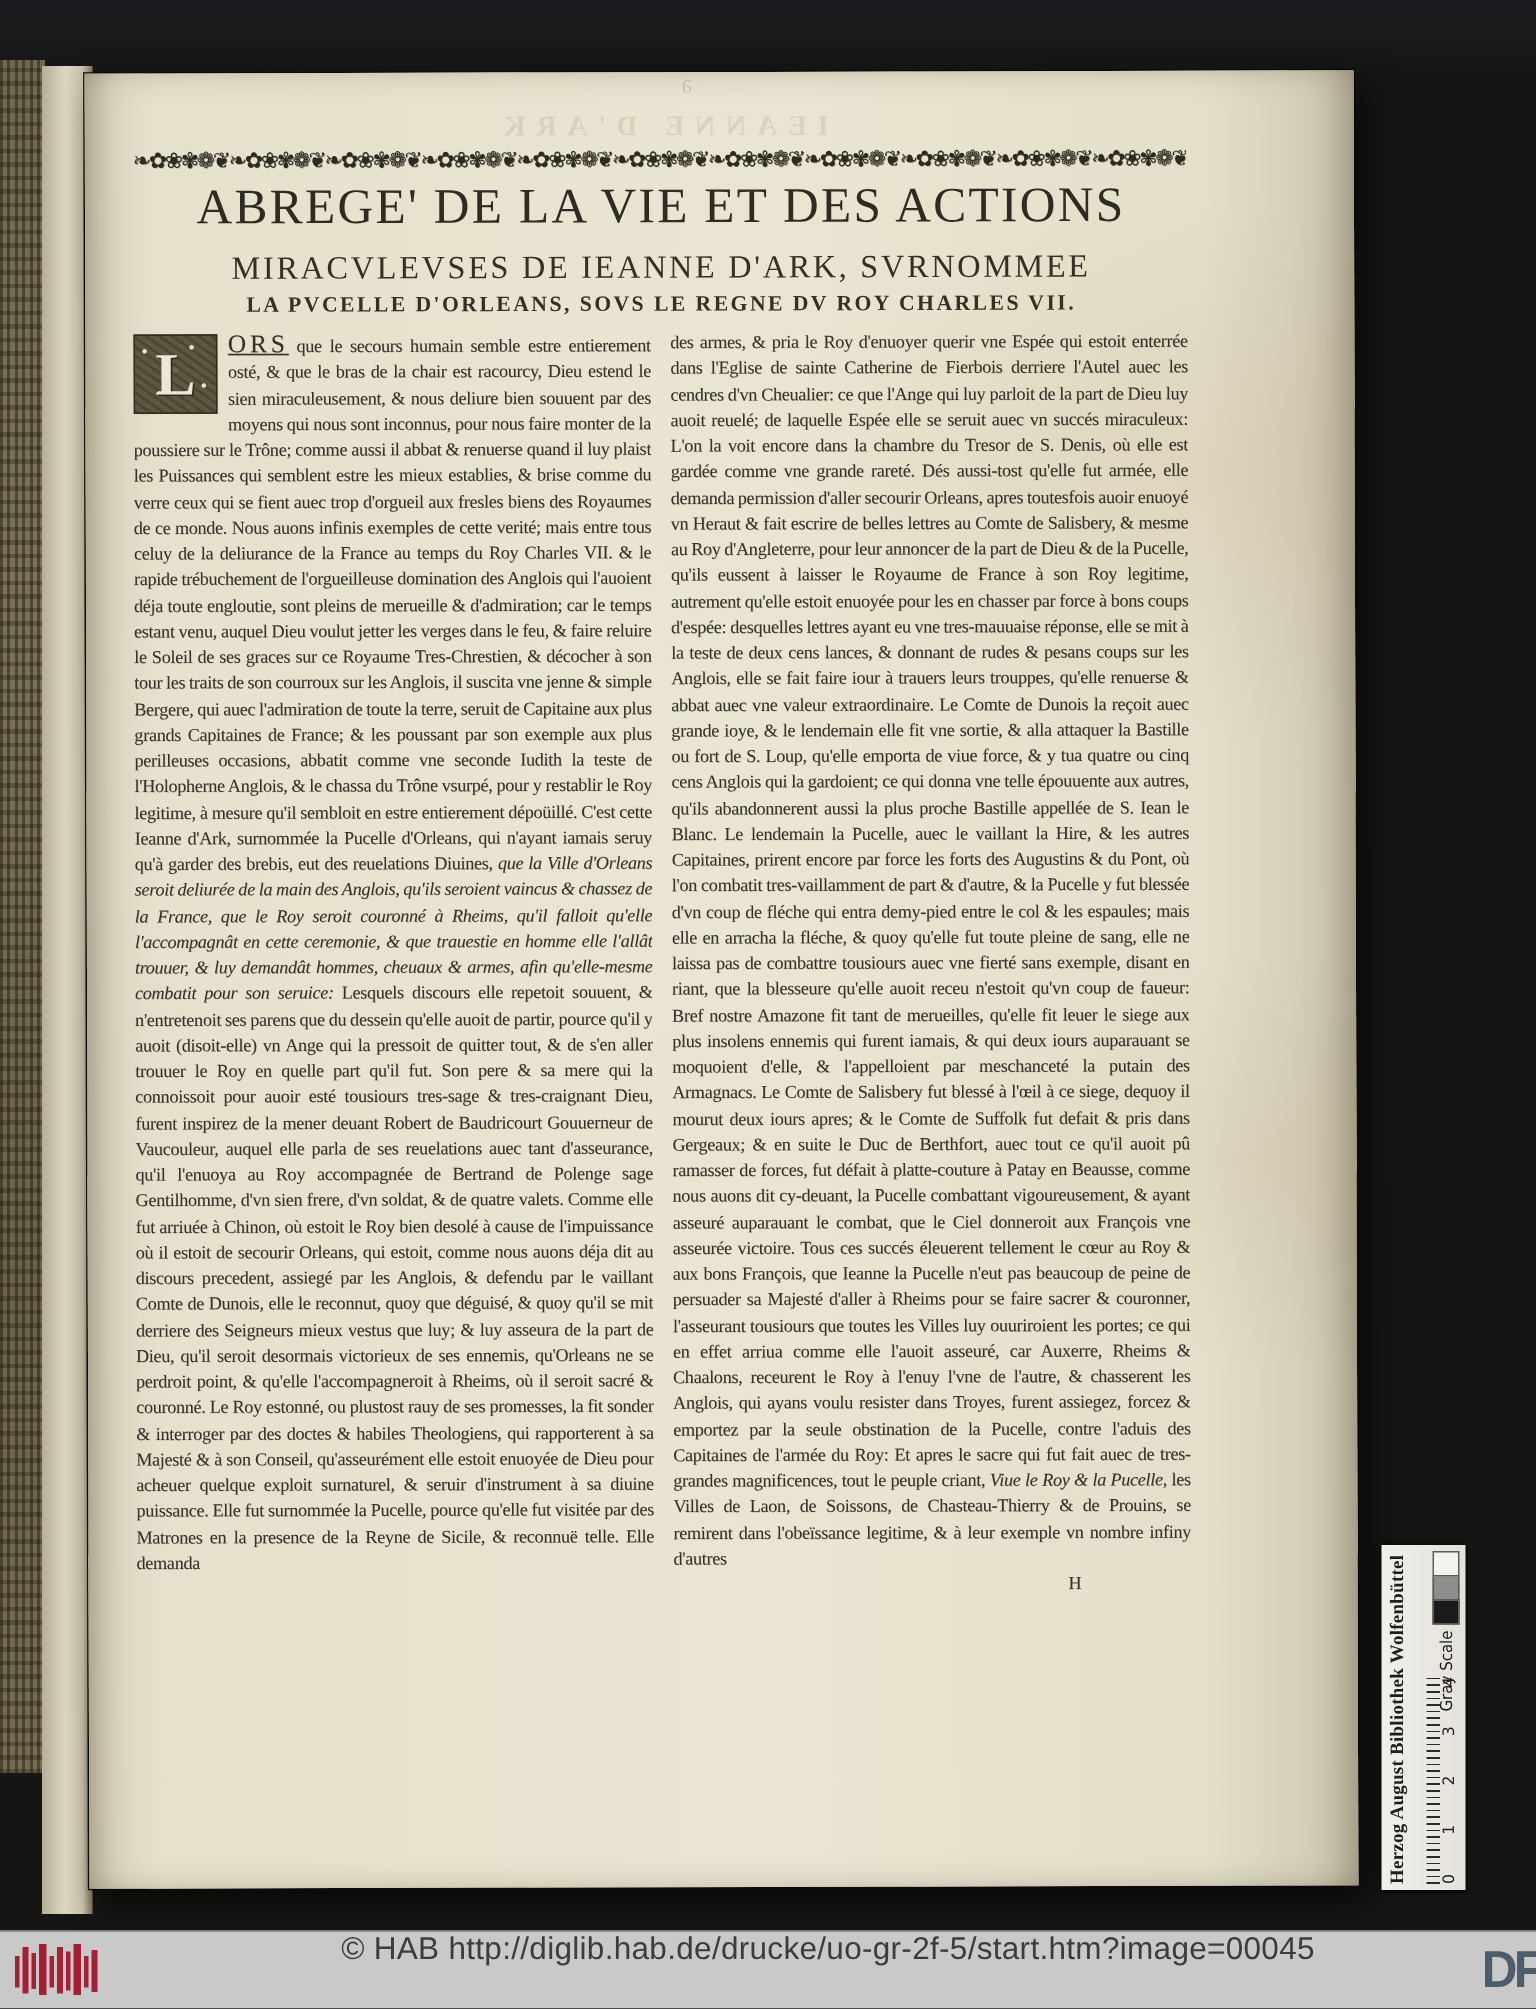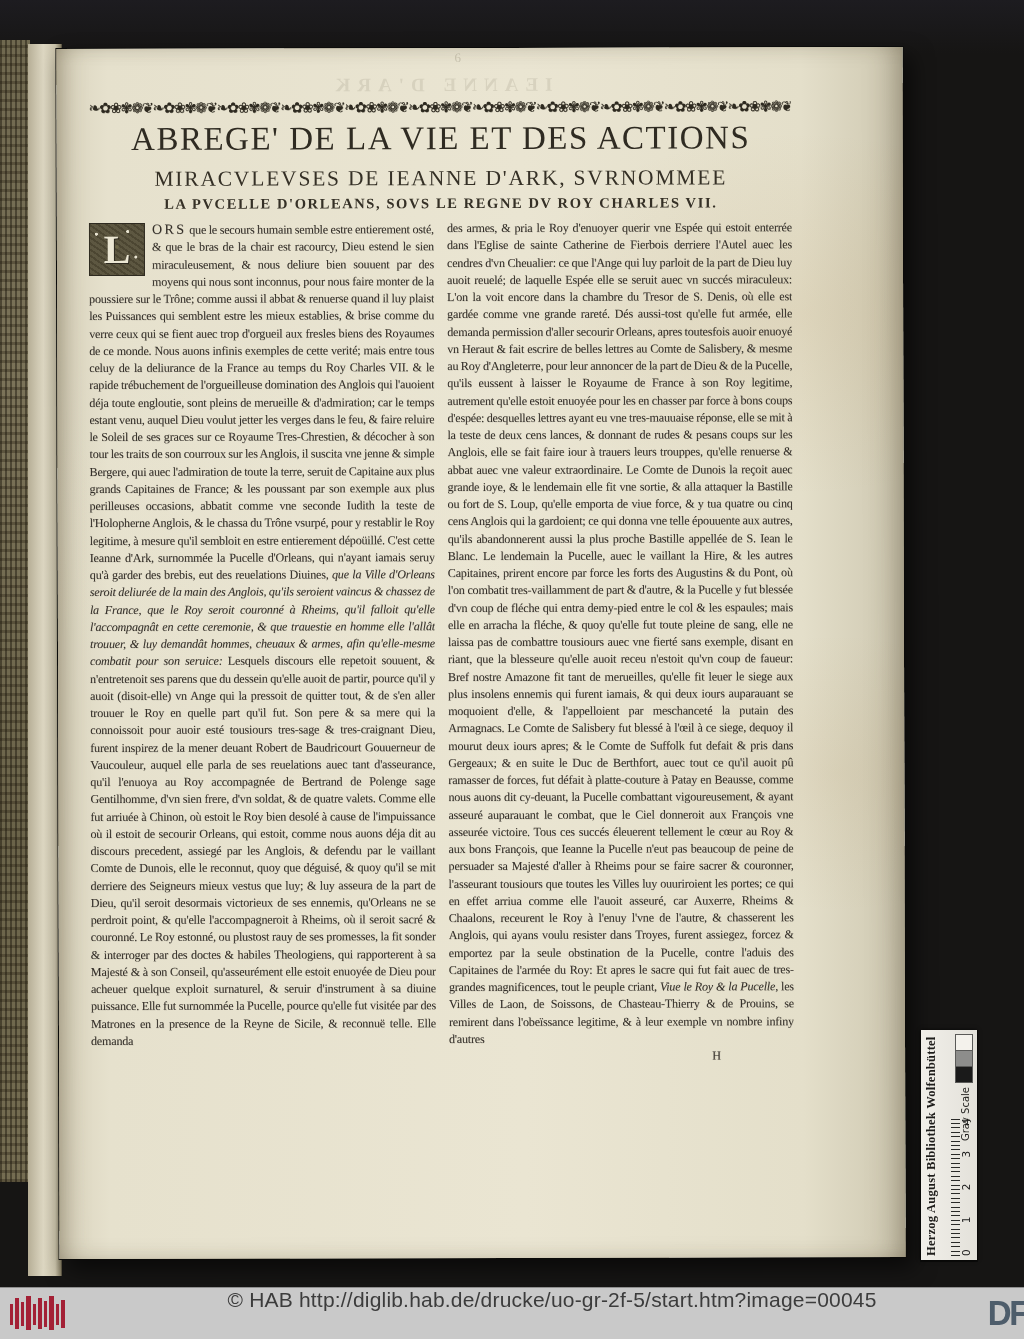--- a/index.html
+++ b/index.html
@@ -44,21 +44,21 @@
   .title2{position:absolute;left:0;top:118px;width:100%;text-align:center;
     font-size:21.5px;letter-spacing:1.8px;color:#353026;}
   .title3{position:absolute;left:0;top:147px;width:100%;text-align:center;
     font-size:14.5px;letter-spacing:1.6px;font-weight:bold;color:#353026;}
 
   .columns{position:absolute;left:2px;top:172px;width:704px;height:916px;display:flex;gap:13px;}
   .col{width:345px;height:100%;overflow:hidden;text-align:justify;
     font-size:12.1px;line-height:17.25px;letter-spacing:-.2px;word-spacing:-.4px;
     color:#35302a;text-shadow:.3px .3px 0 rgba(53,48,42,.25);}
   .col .ital{font-style:italic;}
-  .lead-caps{letter-spacing:2.5px;font-size:14px;}
+  .lead-caps{letter-spacing:2.5px;font-size:17px;text-decoration:underline;}
   .dropcap{float:left;width:56px;height:53px;margin:2px 7px 2px 0;
     background:
       radial-gradient(3px 3px at 12% 20%, #e8e3d0 40%, rgba(0,0,0,0) 60%),
       radial-gradient(3px 3px at 70% 15%, #e8e3d0 40%, rgba(0,0,0,0) 60%),
       radial-gradient(3px 3px at 30% 75%, #e8e3d0 40%, rgba(0,0,0,0) 60%),
       radial-gradient(3px 3px at 85% 65%, #e8e3d0 40%, rgba(0,0,0,0) 60%),
       radial-gradient(4px 4px at 50% 45%, #6d6748 30%, rgba(0,0,0,0) 60%),
       repeating-linear-gradient(35deg, #4c4632 0 2px, #5d5741 2px 5px),
       #524c38;
     border:1.6px solid #2e2a20;box-sizing:border-box;

